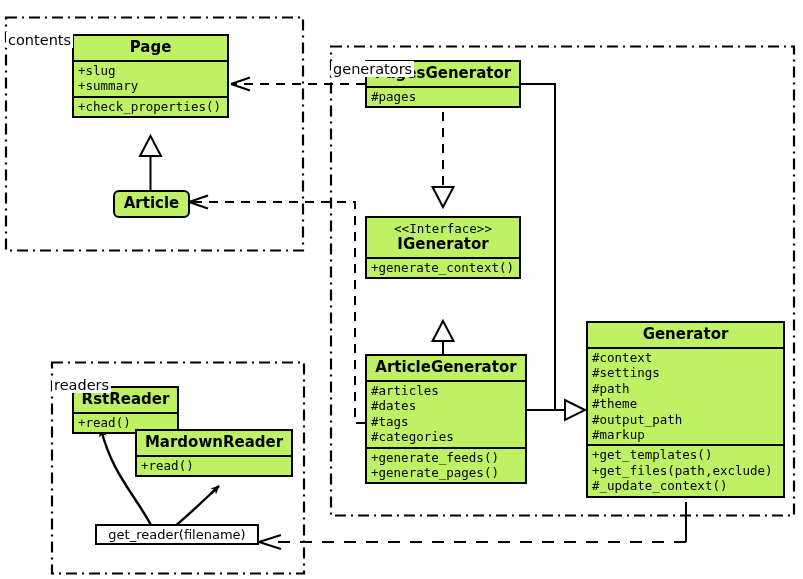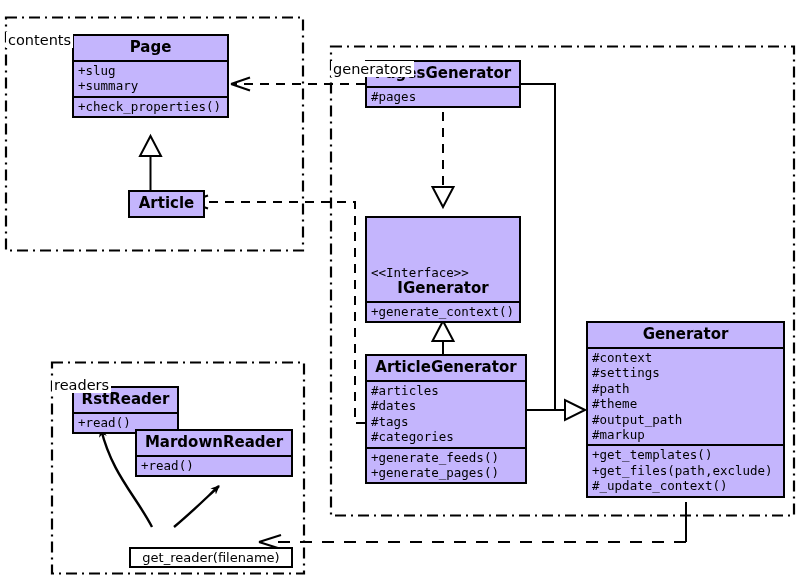--- a/index.html
+++ b/index.html
@@ -23,42 +23,41 @@
     top: 0;
     width: 803px;
     height: 579px;
   }
 
   
   .uml-class {
     position: absolute;
     box-sizing: border-box;
     border: 2px solid #000000;
-    background: #c4b5fd;
+    background: #bef264;
     z-index: 5;
   }
   .uml-name {
     font-family: "DejaVu Sans", sans-serif;
     font-weight: bold;
     font-size: 15px;
     text-align: center;
     padding: 3px 4px 4px 4px;
     color: #000000;
     line-height: 17px;
     white-space: nowrap;
   }
   .uml-stereotype {
     font-family: "DejaVu Sans Mono", monospace;
     font-weight: normal;
     font-size: 12.5px;
-    text-align: left;
+    text-align: center;
     padding: 3px 4px 0 4px;
     color: #000000;
     line-height: 15px;
-    margin-top: 44px;
   }
   .uml-compartment {
     border-top: 2px solid #000000;
     font-family: "DejaVu Sans Mono", monospace;
     font-size: 12.5px;
     color: #000000;
     padding: 1px 0 2px 4px;
     line-height: 15.4px;
     white-space: nowrap;
   }
@@ -179,21 +178,21 @@
     <div class="uml-name">Page</div>
     <div class="uml-compartment">
       <div class="row">+slug</div>
       <div class="row">+summary</div>
     </div>
     <div class="uml-compartment">
       <div class="row">+check_properties()</div>
     </div>
   </div>
 
-  <div class="uml-class" style="left:128px; top:190px; width:77px;">
+  <div class="uml-class" style="left:113px; top:190px; width:77px;border-radius:6px;">
     <div class="uml-name">Article</div>
   </div>
 
   <div class="uml-class" style="left:365px; top:60px; width:156px;">
     <div class="uml-name">PagesGenerator</div>
     <div class="uml-compartment">
       <div class="row">#pages</div>
     </div>
   </div>
 
@@ -243,17 +242,17 @@
     </div>
   </div>
 
   <div class="uml-class" style="left:135px; top:429px; width:158px;">
     <div class="uml-name">MardownReader</div>
     <div class="uml-compartment">
       <div class="row">+read()</div>
     </div>
   </div>
 
-  <div class="plain-box" style="left:95px; top:547px; width:164px; height:21px;margin-left:34px;">
+  <div class="plain-box" style="left:95px; top:524px; width:164px; height:21px;">
     <span>get_reader(filename)</span>
   </div>
 
 </div>
 
 </body></html>

